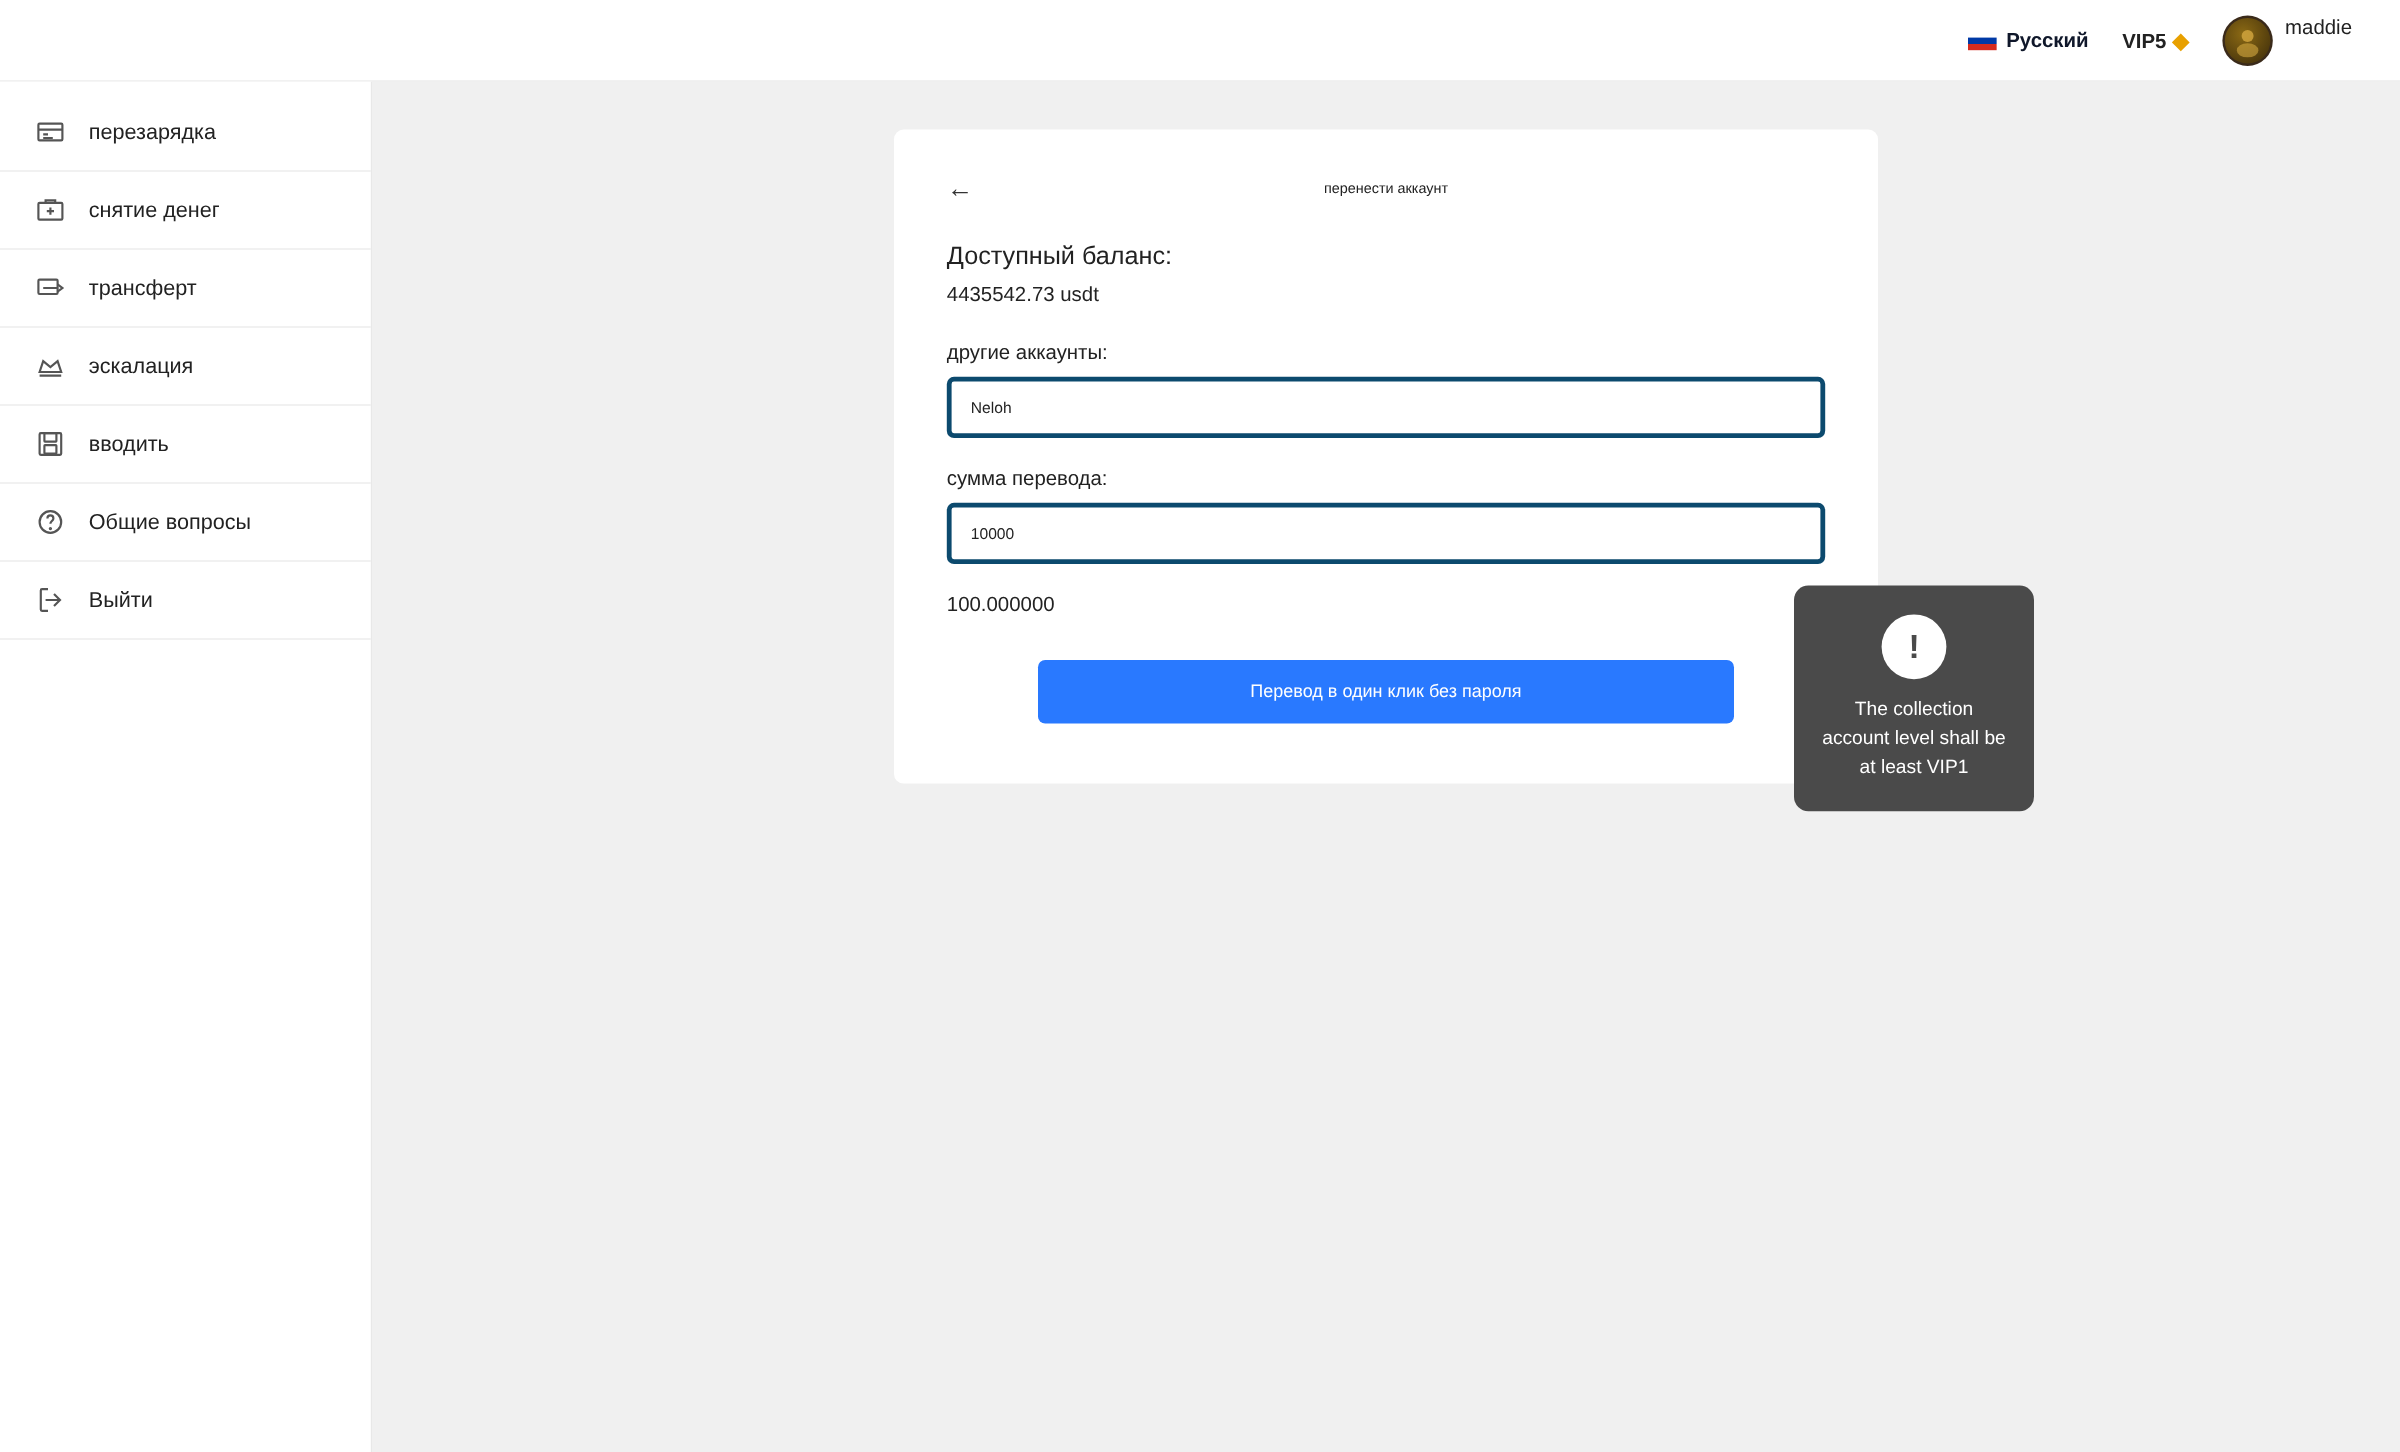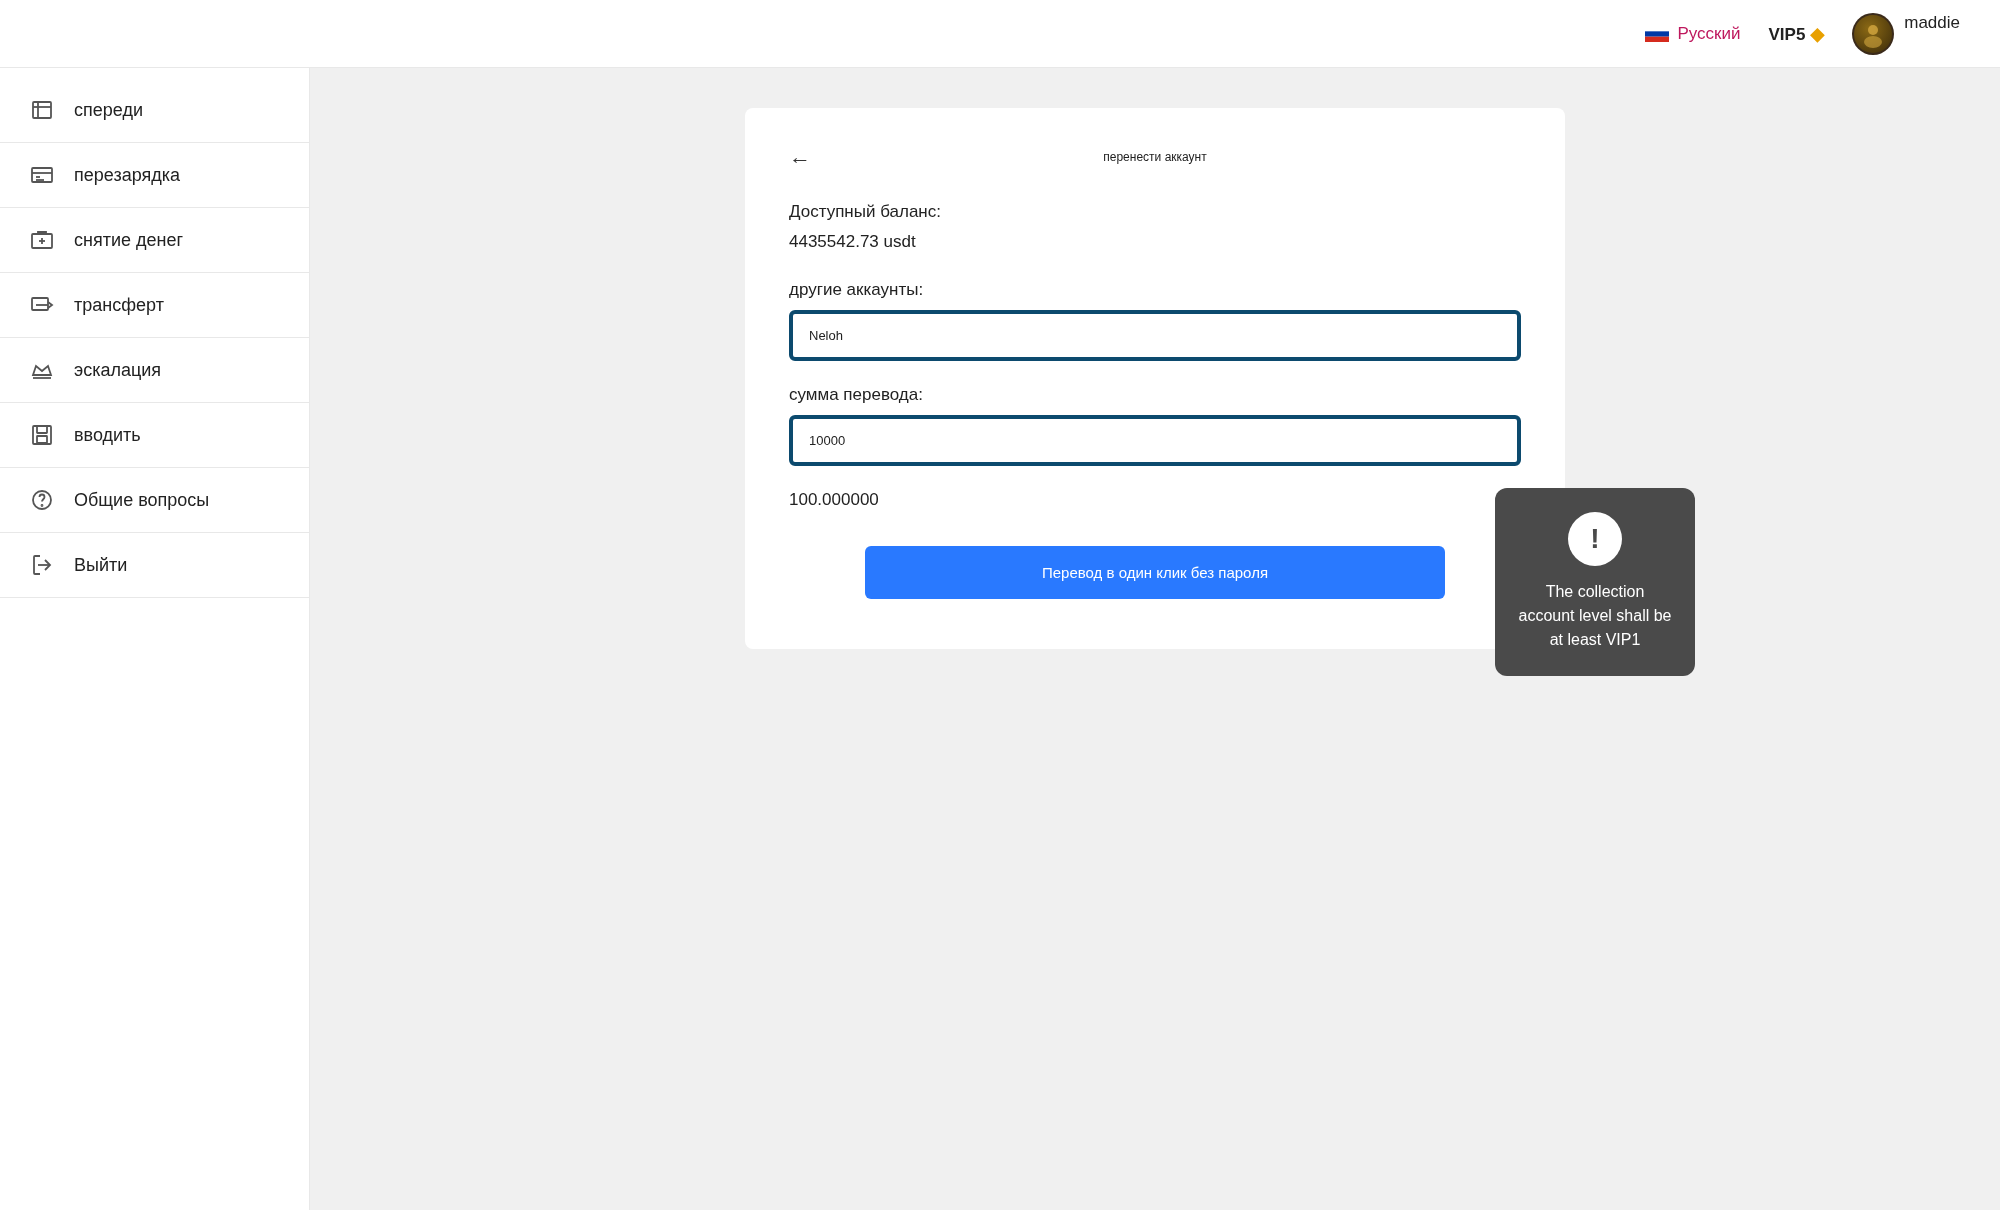--- a/index.html
+++ b/index.html
@@ -20,21 +20,22 @@
       justify-content: flex-end;
       padding: 0 40px;
       border-bottom: 1px solid #e8e8e8;
       gap: 28px;
     }
     .lang-selector {
       display: flex;
       align-items: center;
       gap: 8px;
       font-size: 17px;
-      color: #be185d;
+      color: #0f172a;
+      font-weight: bold;
     }
     .flag-icon {
       width: 24px;
       height: 16px;
       display: inline-block;
     }
     .vip-badge {
       display: flex;
       align-items: flex-end;
       gap: 5px;
@@ -139,21 +140,21 @@
     }
     .card-title {
       position: absolute;
       left: 50%;
       transform: translateX(-50%);
       font-size: 12px;
       color: #222;
     }
 
     .balance-label {
-      font-size: 17px;
+      font-size: 21px;
       color: #222;
       margin-bottom: 10px;
     }
     .balance-value {
       font-size: 17px;
       color: #222;
       margin-bottom: 28px;
     }
 
     .field-label {
@@ -255,30 +256,20 @@
       </div>
     </div>
     <span class="username">maddie</span>
   </div>
 </div>
 
 <div class="main-layout">
 
   <nav class="sidebar">
 
-    <div class="sidebar-item">
-      <span class="sidebar-icon">
-        <svg width="24" height="24" viewBox="0 0 24 24" fill="none" stroke="#555" stroke-width="1.8">
-          <rect x="3" y="4" width="18" height="16" rx="1"></rect>
-          <line x1="3" y1="9" x2="21" y2="9"></line>
-          <line x1="8" y1="4" x2="8" y2="20"></line>
-        </svg>
-      </span>
-      <span>спереди</span>
-    </div>
 
     <div class="sidebar-item">
       <span class="sidebar-icon">
         <svg width="24" height="24" viewBox="0 0 24 24" fill="none" stroke="#555" stroke-width="1.8">
           <rect x="2" y="5" width="20" height="14" rx="1"></rect>
           <line x1="2" y1="10" x2="22" y2="10"></line>
           <line x1="6" y1="14" x2="10" y2="14"></line>
           <line x1="6" y1="17" x2="14" y2="17"></line>
         </svg>
       </span>

